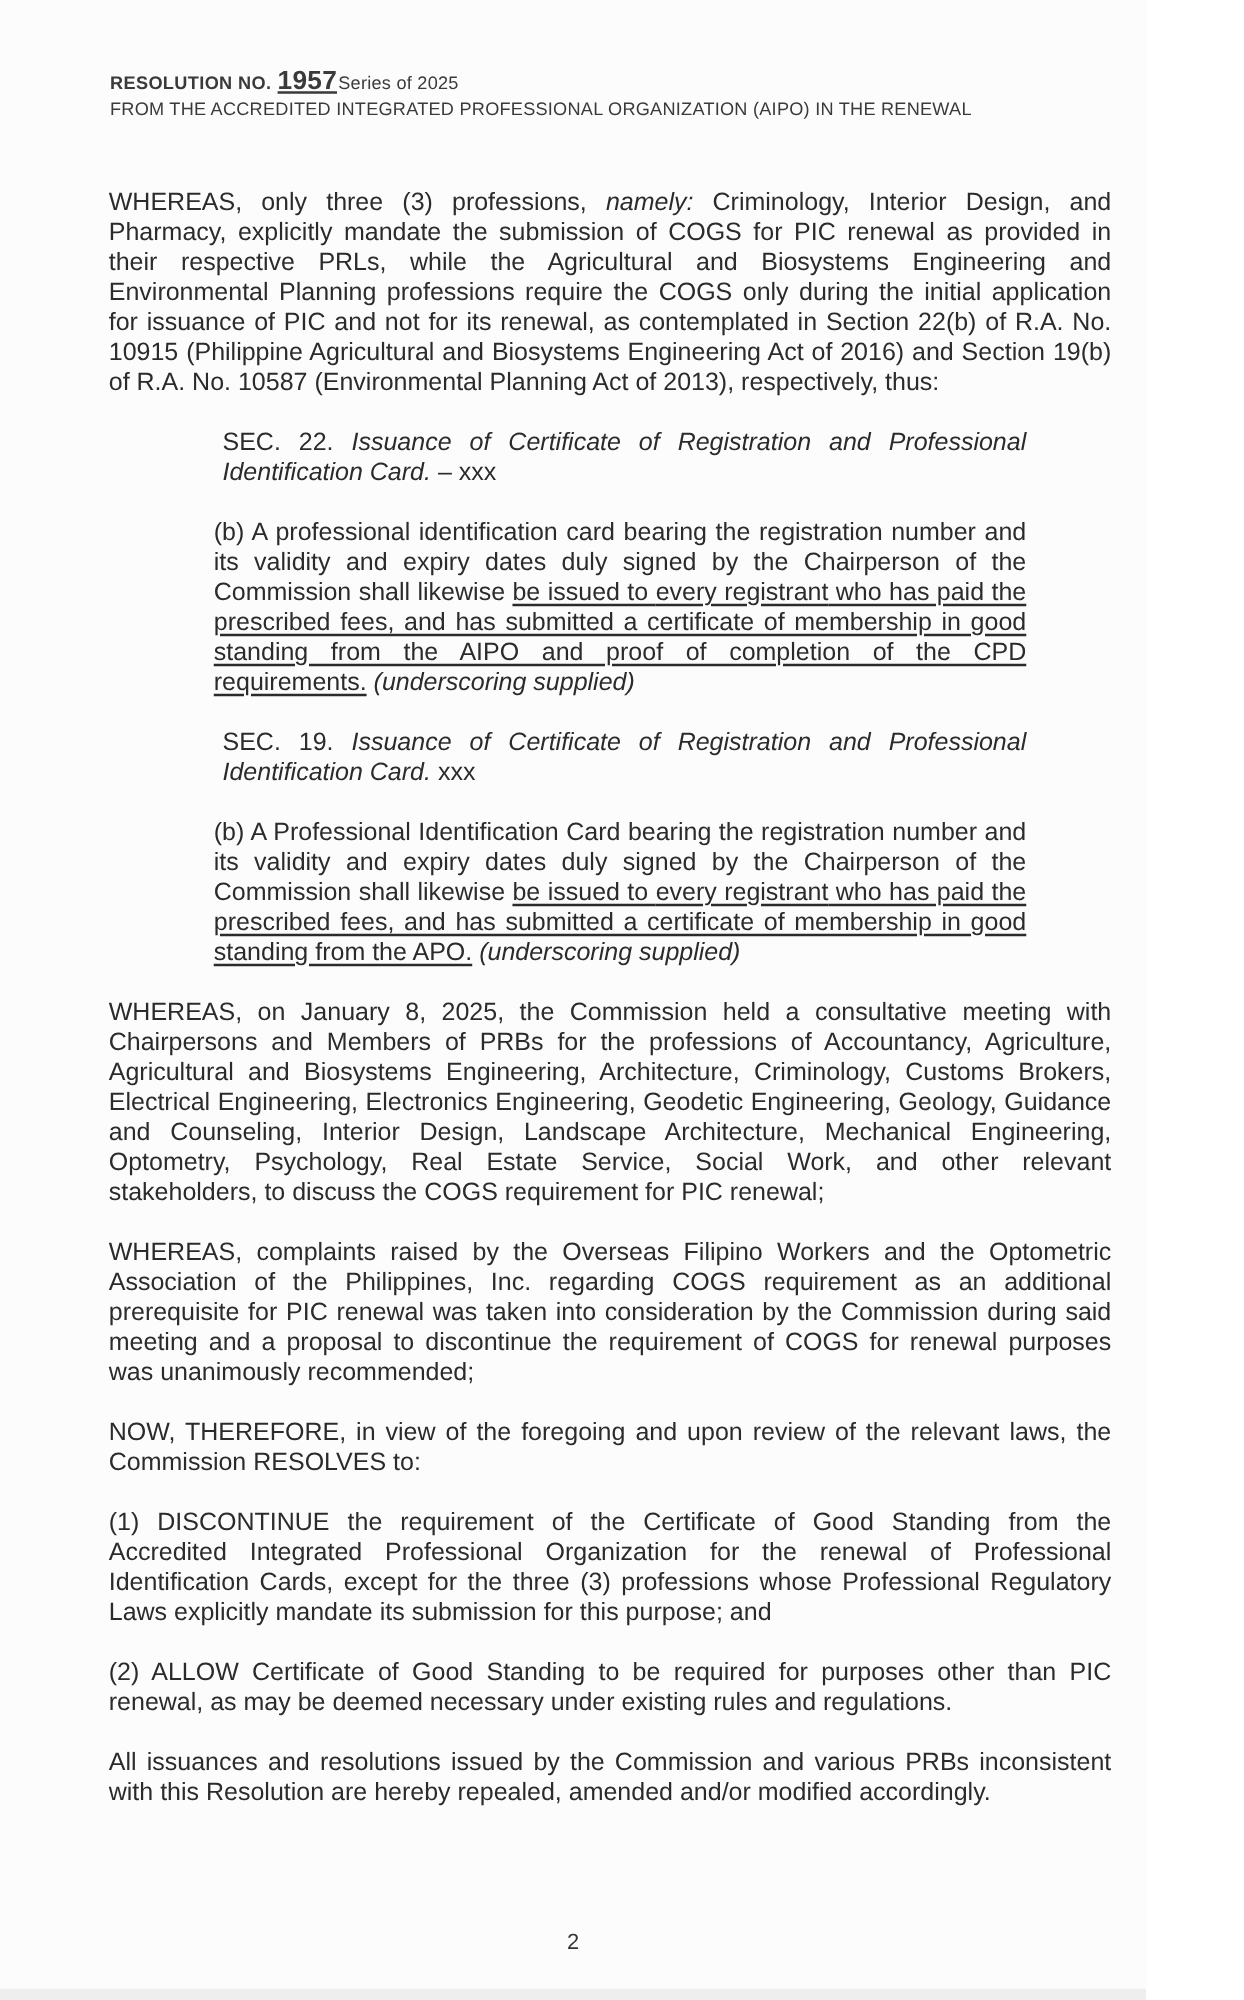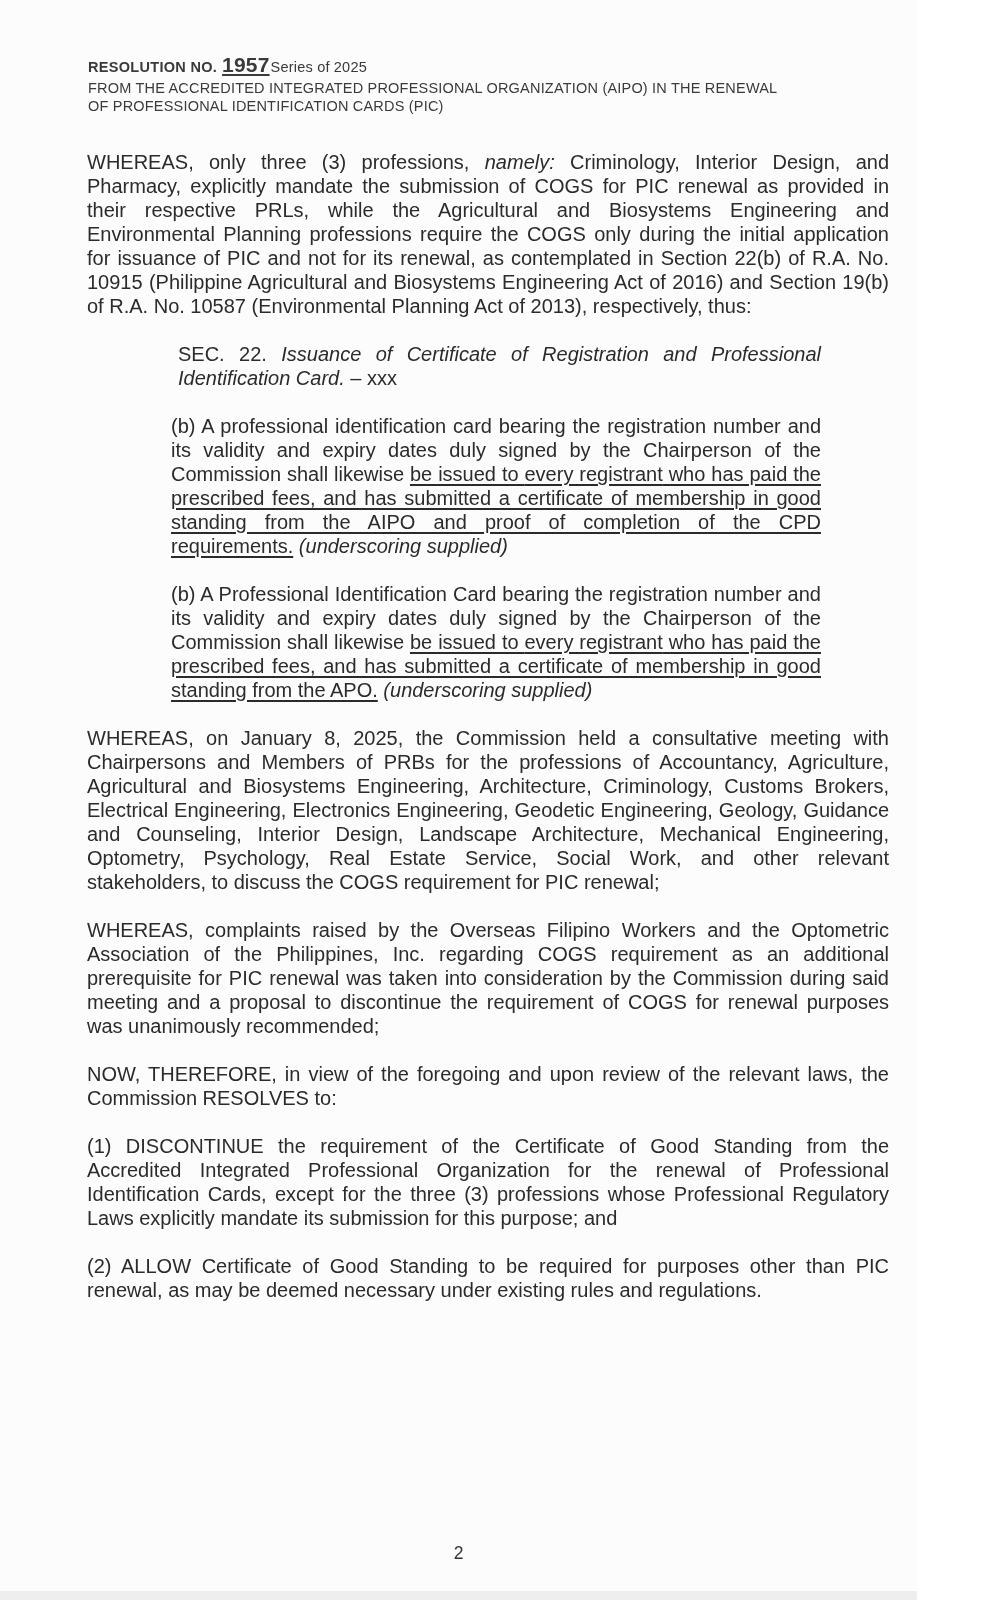--- a/index.html
+++ b/index.html
@@ -87,32 +87,33 @@
 </head>
 <body>
 
 <div class="page">
 
   <header class="doc-header">
     <div class="res-line">
       <span class="res-label">RESOLUTION NO.</span><span class="res-num">1957</span><span class="res-series">Series of 2025</span>
     </div>
     <div class="subject-line">FROM THE ACCREDITED INTEGRATED PROFESSIONAL ORGANIZATION (AIPO) IN THE RENEWAL</div>
-    <div class="subject-line">OF PROFESSIONAL IDENTIFICATION CARDS (PIC)</div>
   </header>
 
   <main class="doc-body">
       <p class="para"><span class="b">WHEREAS</span><span>, only three (3) professions, </span><span class="i">namely:</span><span> Criminology, Interior Design, and Pharmacy, explicitly mandate the submission of COGS for PIC renewal as provided in their respective PRLs, while the Agricultural and Biosystems Engineering and Environmental Planning professions require the COGS only during the initial application for issuance of PIC and not for its renewal, as contemplated in Section 22(b) of R.A. No. 10915 (Philippine Agricultural and Biosystems Engineering Act of 2016) and Section 19(b) of R.A. No. 10587 (Environmental Planning Act of 2013), respectively, thus:</span></p>
       <p class="para quote sec"><span>SEC. 22. </span><span class="i">Issuance of Certificate of Registration and Professional Identification Card.</span><span> – xxx</span></p>
       <p class="para quote"><span>(b) A professional identification card bearing the registration number and its validity and expiry dates duly signed by the Chairperson of the Commission shall likewise </span><span class="u">be issued to </span><span class="b u">every registrant</span><span class="u"> who has paid the prescribed fees, and has submitted a certificate of membership in good standing from the AIPO and proof of completion of the CPD requirements.</span><span> </span><span class="i">(underscoring supplied)</span></p>
+      <p class="para quote sec"><span>SEC. 19. </span><span class="i">Issuance of Certificate of Registration and Professional Identification Card.</span><span> xxx</span></p>
       <p class="para quote"><span>(b) A Professional Identification Card bearing the registration number and its validity and expiry dates duly signed by the Chairperson of the Commission shall likewise </span><span class="u">be issued to </span><span class="b u">every registrant</span><span class="u"> who has paid the prescribed fees, and has submitted a certificate of membership in good standing from the APO.</span><span> </span><span class="i">(underscoring supplied)</span></p>
       <p class="para"><span class="b">WHEREAS</span><span>, on January 8, 2025, the Commission held a consultative meeting with Chairpersons and Members of PRBs for the professions of Accountancy, Agriculture, Agricultural and Biosystems Engineering, Architecture, Criminology, Customs Brokers, Electrical Engineering, Electronics Engineering, Geodetic Engineering, Geology, Guidance and Counseling, Interior Design, Landscape Architecture, Mechanical Engineering, Optometry, Psychology, Real Estate Service, Social Work, and other relevant stakeholders, to discuss the COGS requirement for PIC renewal;</span></p>
       <p class="para"><span class="b">WHEREAS,</span><span> complaints raised by the Overseas Filipino Workers and the Optometric Association of the Philippines, Inc. regarding COGS requirement as an additional prerequisite for PIC renewal was taken into consideration by the Commission during said meeting and a proposal to discontinue the requirement of COGS for renewal purposes was unanimously recommended;</span></p>
       <p class="para"><span class="b">NOW, THEREFORE</span><span>, in view of the foregoing and upon review of the relevant laws, the Commission </span><span class="b">RESOLVES</span><span> to:</span></p>
       <p class="para"><span>(1) </span><span class="b">DISCONTINUE</span><span> the requirement of the Certificate of Good Standing from the Accredited Integrated Professional Organization for the renewal of Professional Identification Cards, except for the three (3) professions whose Professional Regulatory Laws explicitly mandate its submission for this purpose; and</span></p>
       <p class="para"><span>(2) </span><span class="b">ALLOW</span><span> Certificate of Good Standing to be required for purposes other than PIC renewal, as may be deemed necessary under existing rules and regulations.</span></p>
+      <p class="para"><span>All issuances and resolutions issued by the Commission and various PRBs inconsistent with this Resolution are hereby repealed, amended and/or modified accordingly.</span></p>
     </main>
 
   <div class="page-number">2</div>
 
   <div class="scan-strip"></div>
 
 </div>
 
 </body></html>

